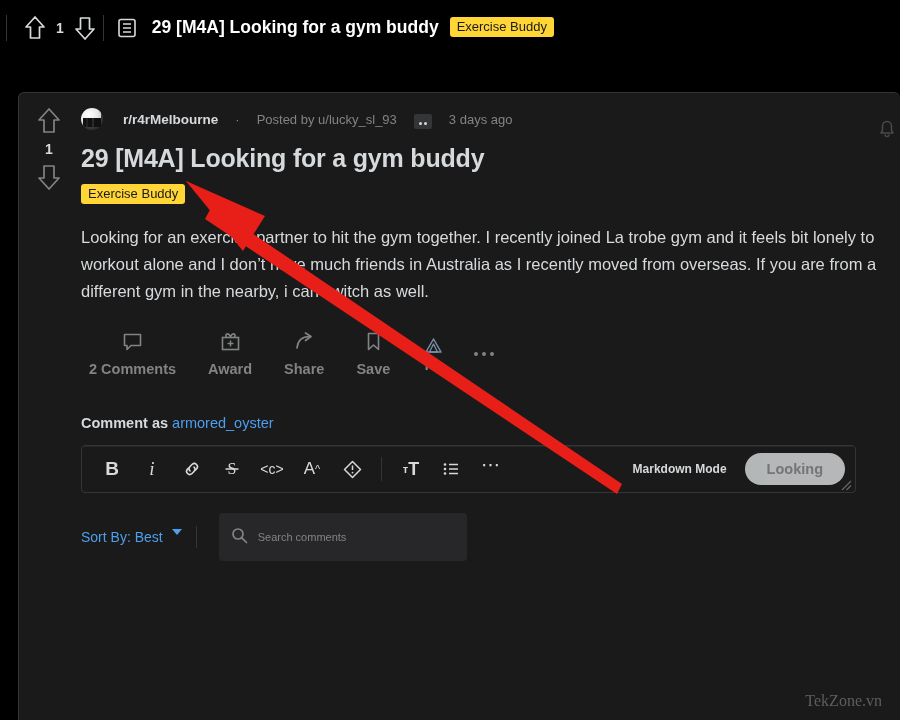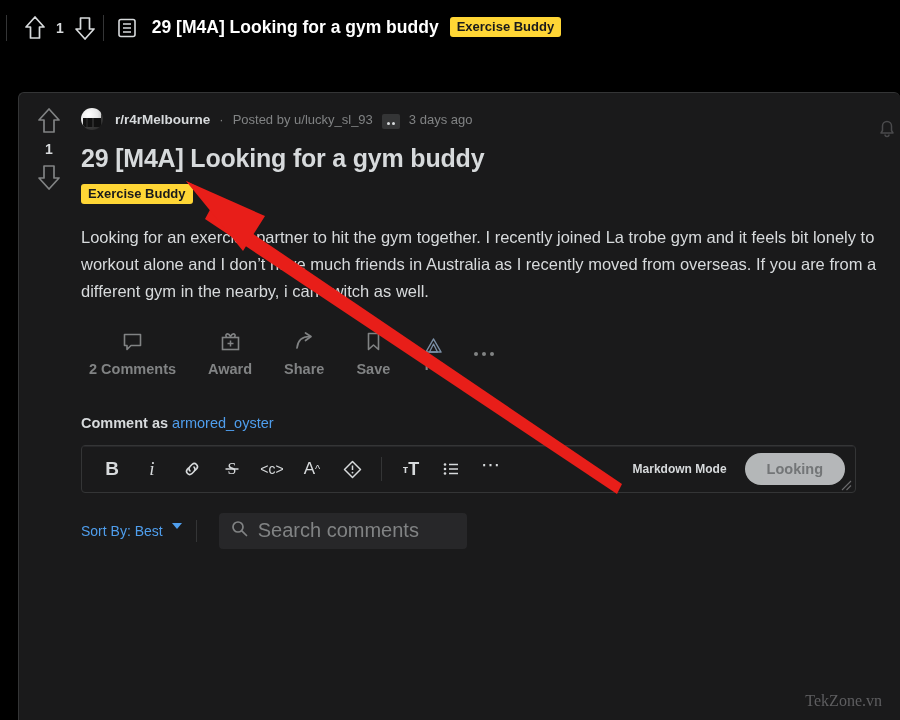--- a/index.html
+++ b/index.html
@@ -24,21 +24,21 @@
   }
   .arrow-ico { width: 24px; height: 26px; display: block; }
   .tb-score { color: #d7dadc; font-size: 14px; font-weight: bold; }
   .tb-viewicon { margin-left: 6px; width: 22px; height: 22px; }
   .tb-title {
     color: #ffffff; font-size: 17.5px; font-weight: bold;
     margin-left: 14px; white-space: nowrap;
   }
   .flair {
     display: inline-block; background: #ffd635; color: #1a1a1b;
-    border-radius: 3px; font-size: 13px; font-weight: bold;
+    border-radius: 3px; font-size: 13px; font-weight: normal;
     padding: 3px 7px 4px 7px; line-height: 1;
   }
   .tb-flair { margin-left: 11px; position: relative; top: -1px; }
 
   
   .card {
     position: absolute; left: 18px; top: 92px; width: 882px;
     background: #1a1a1b;
     border-top-left-radius: 6px; border-top-right-radius: 6px;
     border: 1px solid #343536; border-right: none; border-bottom: none;
@@ -46,21 +46,21 @@
   }
   .votecol {
     position: absolute; left: 0; top: 0; width: 60px; padding-top: 14px;
     display: flex; flex-direction: column; align-items: center; gap: 6px;
   }
   .votecol .arrow-ico { width: 26px; height: 28px; }
   .vc-score { color: #d7dadc; font-size: 14px; font-weight: bold; }
 
   .content { margin-left: 62px; padding-right: 20px; padding-top: 14px; }
 
-  .meta { display: flex; align-items: center; gap: 4px; height: 24px; font-size: 13px; }
+  .meta { display: flex; align-items: center; gap: 12px; height: 24px; font-size: 13px; }
   .avatar {
     width: 22px; height: 22px; border-radius: 50%;
     background: radial-gradient(circle at 35% 30%, #ffffff 0%, #e8e8e8 42%, #cfcfcf 60%, #3a3a3a 61%, #1c1c1c 100%);
     position: relative; overflow: hidden; flex: none;
   }
   .avatar::after{
     content:""; position:absolute; left:2px; bottom:3px; width:18px; height:9px;
     background: linear-gradient(90deg,#111 0 18%, #222 18% 30%, #111 30% 48%, #2a2a2a 48% 62%, #111 62% 100%);
   }
   .sub { color: #d7dadc; font-weight: bold; font-size: 13.5px; margin-left: 8px; }
@@ -117,23 +117,23 @@
   .comment-btn {
     background:#d7dadc; color:#878a8c; border-radius:16px;
     font-size:14.5px; font-weight:bold; padding: 8px 22px; opacity:.82;
   }
 
   .sortrow { display:flex; align-items:center; margin-top: 20px; }
   .sortby { color:#4f9eed; font-size:14px; font-weight:normal; display:flex; align-items:flex-start; gap:9px; }
   .caret { width:0;height:0;border-left:5px solid transparent;border-right:5px solid transparent;border-top:6px solid #4f9eed; }
   .sortsep { width:1px; height:22px; background:#343536; margin: 0 22px 0 14px; }
   .searchbox {
-    background:#272729; border-radius:4px; height:36px; width:248px;
+    background:#272729; border-radius:4px; height:48px; width:248px;
     display:flex; align-items:center; gap:10px; padding: 0 12px;
-    color:#818384; font-size:20px;
+    color:#818384; font-size:11px;
   }
 
   .bell { position:absolute; right: 0px; top: 22px; width: 26px; height: 26px; overflow:hidden; }
 
   .watermark {
     position:absolute; right: 18px; bottom: 10px;
     color:#5e5e60; font-size:16px; font-family: "Liberation Serif", serif;
   }
 
   .arrow-anno { position:absolute; left:0; top:0; width:900px; height:720px; pointer-events:none; }

